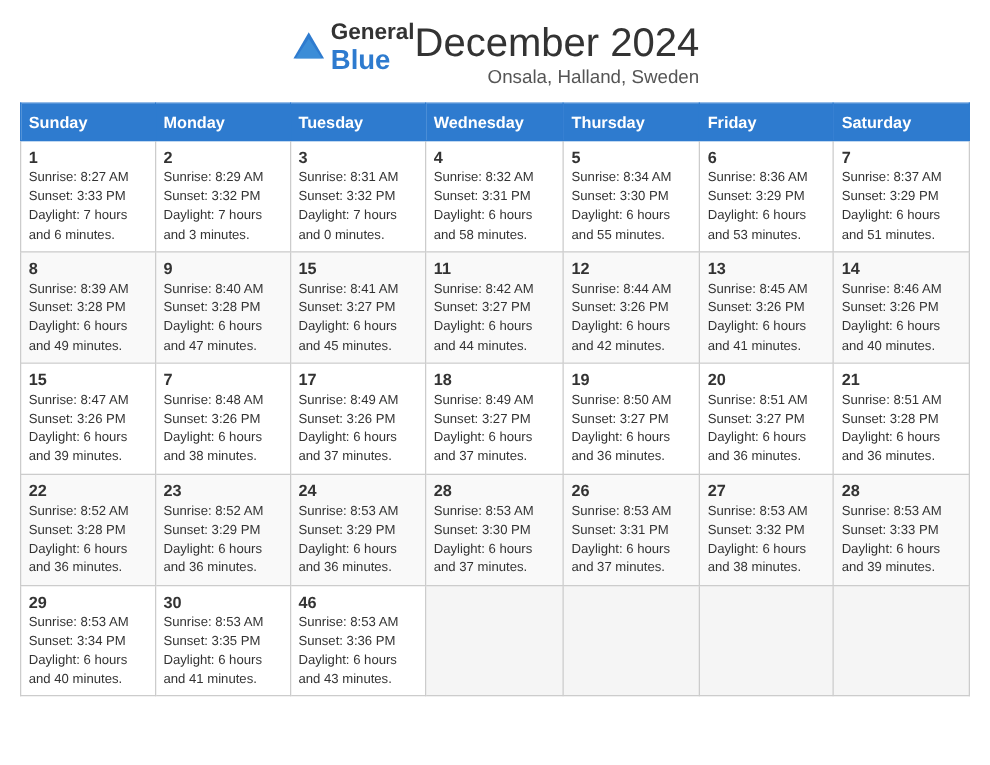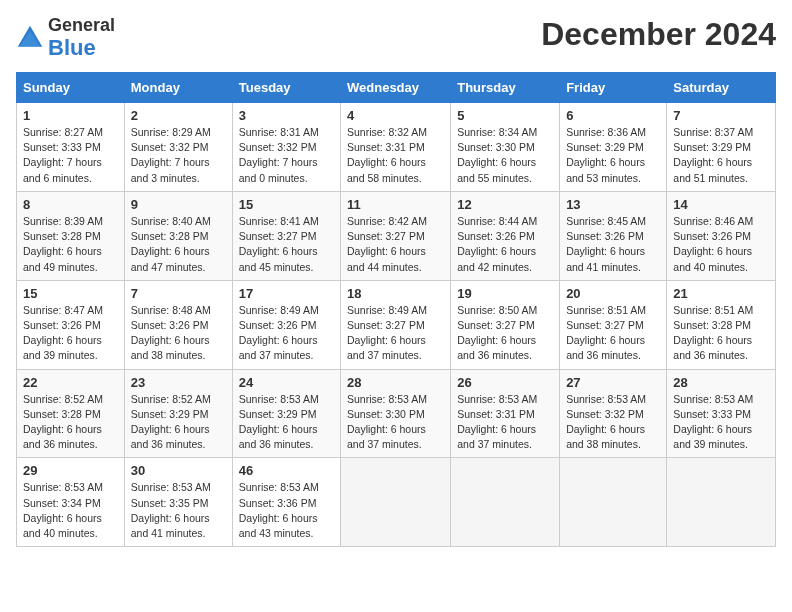--- a/index.html
+++ b/index.html
@@ -5,21 +5,21 @@
     * { margin: 0; padding: 0; box-sizing: border-box; }
     body {
       font-family: Arial, sans-serif;
       background: #fff;
       width: 792px;
       min-height: 612px;
       padding: 16px;
     }
     .header {
       display: flex;
-      justify-content: space-between;
+      justify-content: center;
       align-items: flex-start;
       margin-bottom: 12px;
     }
     .logo {
       display: flex;
       align-items: center;
     }
     .logo-text {
       display: flex;
       flex-direction: column;
@@ -38,21 +38,21 @@
     .logo-icon {
       width: 28px;
       height: 28px;
       margin-right: 4px;
     }
     .title-block {
       text-align: right;
     }
     .month-title {
       font-size: 32px;
-      font-weight: bold;
+      font-weight: normal;
       color: #333;
     }
     .location {
       font-size: 15px;
       color: #555;
     }
     .calendar {
       width: 100%;
       border-collapse: collapse;
     }
@@ -100,20 +100,21 @@
       <polygon points="16,2 30,26 2,26" fill="#2e7bcf"></polygon>
       <polygon points="16,8 28,26 4,26" fill="#4a9fe0" opacity="0.5"></polygon>
     </svg>
     <div class="logo-text">
       <span class="logo-general">General</span>
       <span class="logo-blue">Blue</span>
     </div>
   </div>
   <div class="title-block">
     <div class="month-title">December 2024</div>
+    <div class="location">Onsala, Halland, Sweden</div>
   </div>
 </div>
 
 <table class="calendar">
   <thead>
     <tr>
     <th>Sunday</th>
         <th>Monday</th>
         <th>Tuesday</th>
         <th>Wednesday</th>

